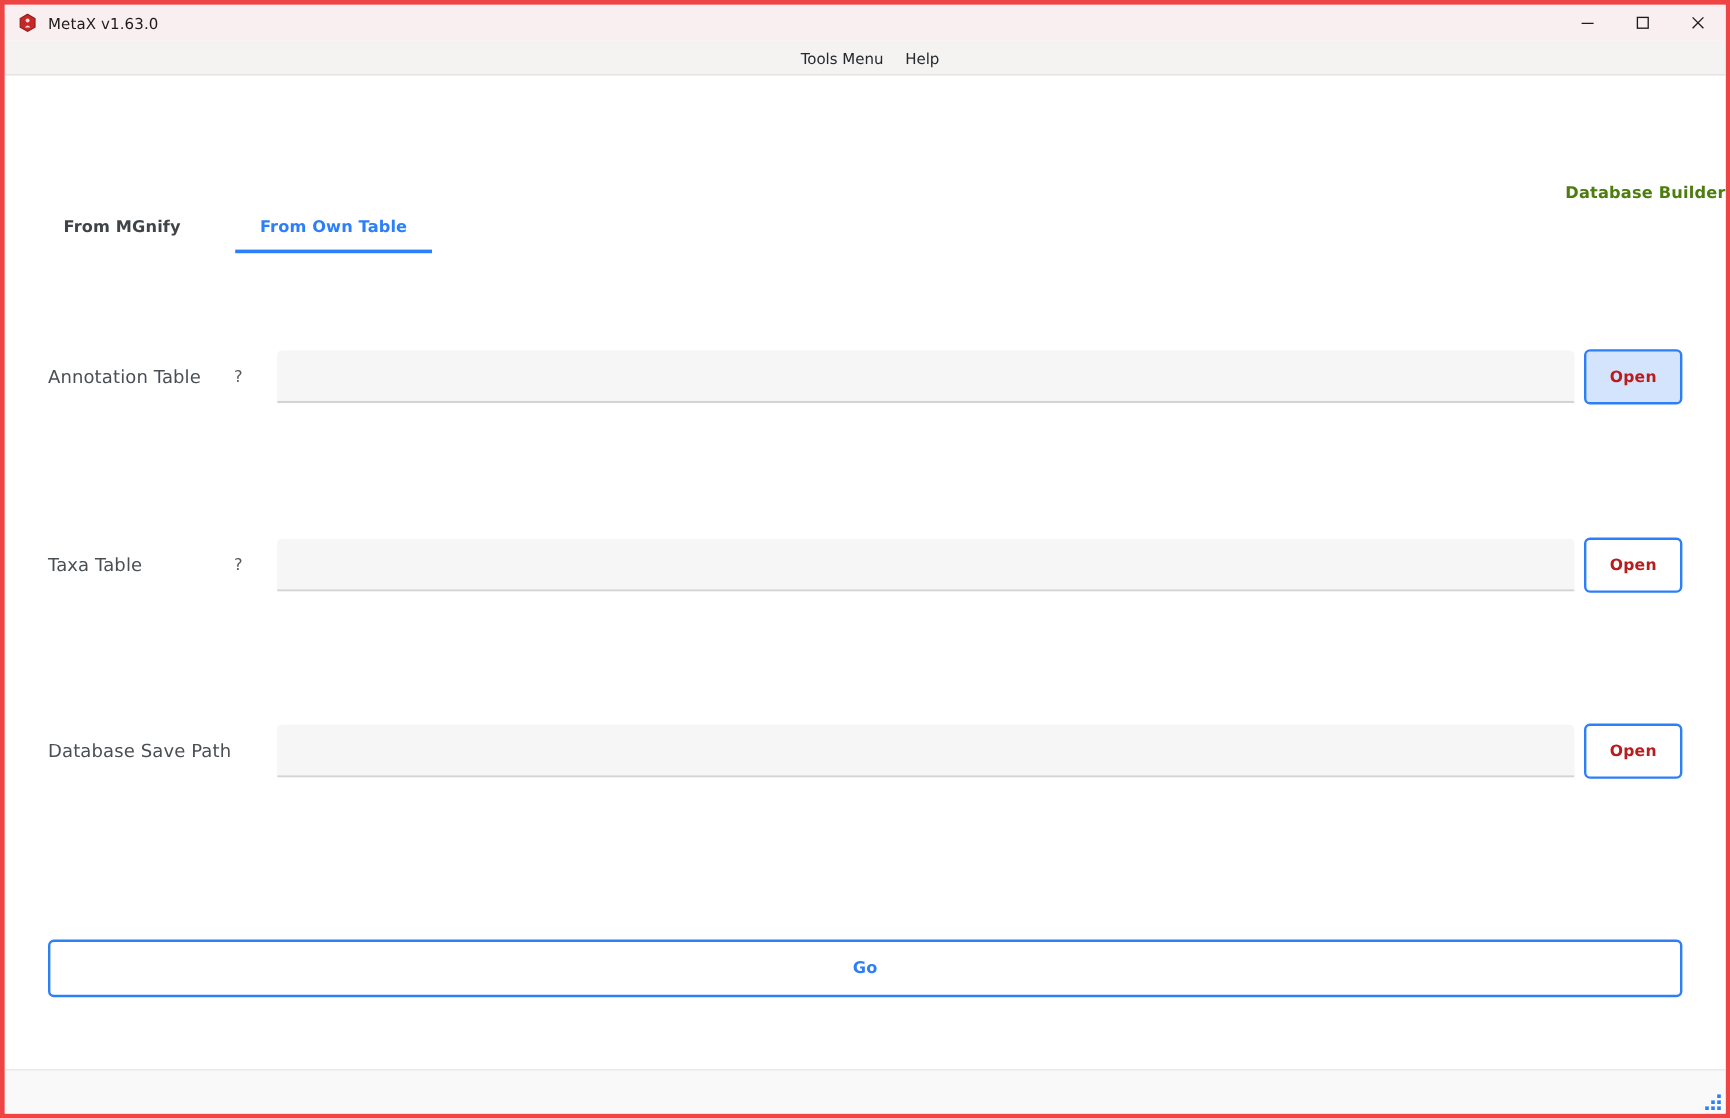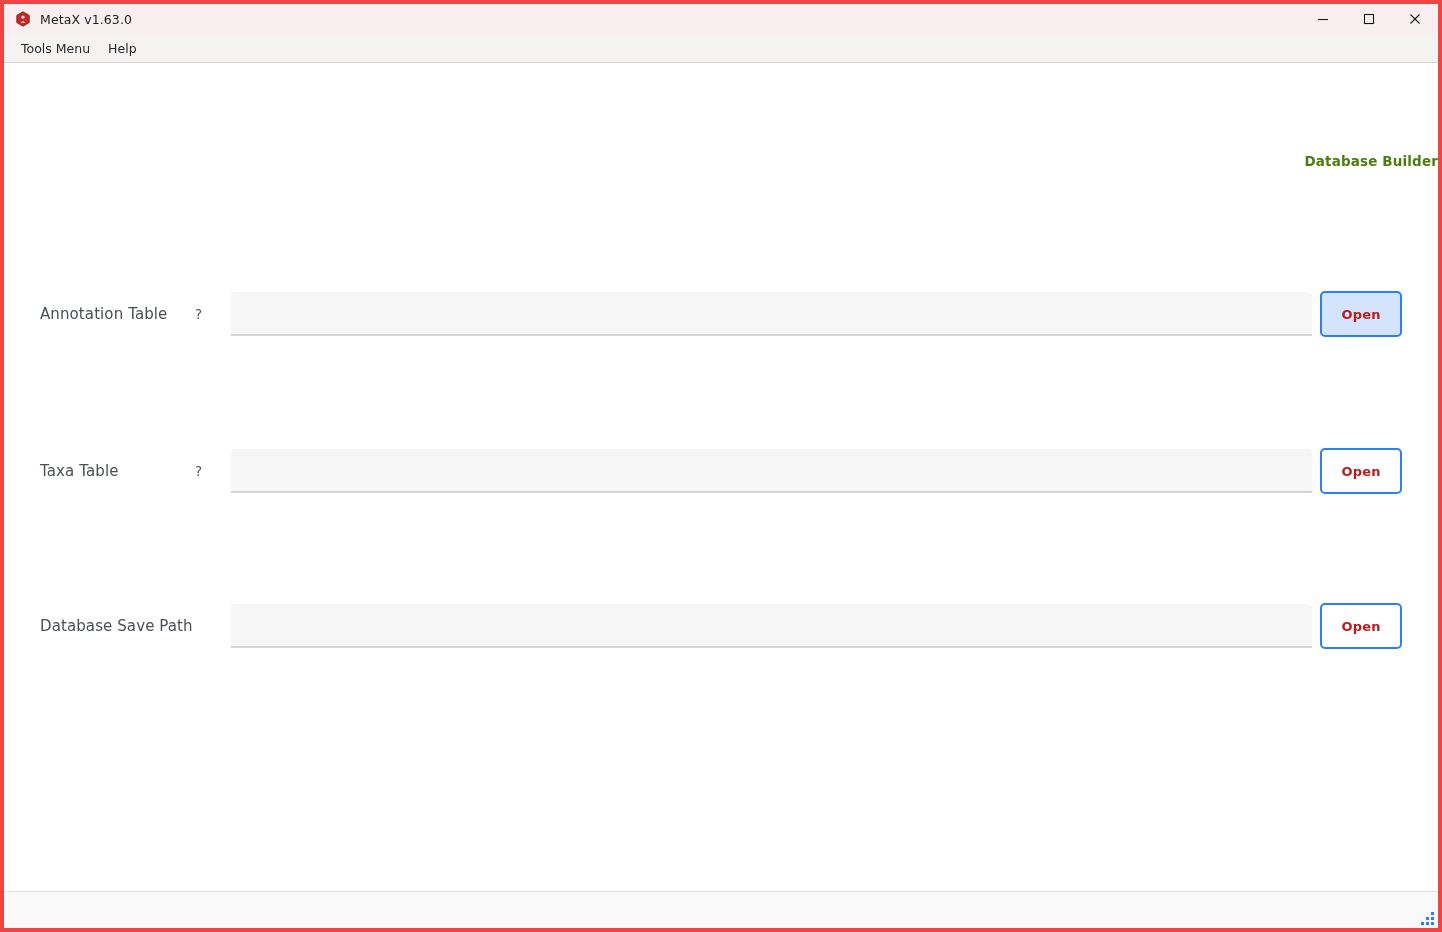--- a/index.html
+++ b/index.html
@@ -69,20 +69,21 @@
   
   .menubar {
     height: 29px;
     min-height: 29px;
     background: #f5f2f2;
     border-bottom: 1px solid #ddd8d8;
     display: flex;
     align-items: center;
     padding-left: 8px;
     box-sizing: border-box;
+    justify-content: center;
   }
   .menu-item {
     font-size: 12.5px;
     color: #24292e;
     padding: 3px 9px;
     border-radius: 2px;
     cursor: default;
   }
 
   
@@ -274,20 +275,24 @@
 
   <div class="menubar">
     <div class="menu-item">Tools Menu</div>
     <div class="menu-item">Help</div>
   </div>
 
   <div class="content">
 
     <div class="page-title">Database Builder</div>
 
+    <div class="tabbar">
+      <div class="tab first">From MGnify</div>
+      <div class="tab active">From Own Table</div>
+    </div>
 
     <div class="form-row row-1">
       <div class="field-label">Annotation Table</div>
       <div class="help-icon">?</div>
       <input class="text-input" type="text" placeholder="" style="">
       <button class="open-btn focused">Open</button>
     </div>
 
     <div class="form-row row-2">
       <div class="field-label">Taxa Table</div>
@@ -296,20 +301,21 @@
       <button class="open-btn">Open</button>
     </div>
 
     <div class="form-row row-3">
       <div class="field-label">Database Save Path</div>
       <div class="help-icon"></div>
       <input class="text-input" type="text" placeholder="" style="">
       <button class="open-btn">Open</button>
     </div>
 
+    <button class="go-btn">Go</button>
 
   </div>
 
   <div class="statusbar">
     <span></span>
     <div class="resize-grip">
       <i style="right:0px;  bottom:0px;"></i>
       <i style="right:5px;  bottom:0px;"></i>
       <i style="right:10px; bottom:0px;"></i>
       <i style="right:0px;  bottom:5px;"></i>

